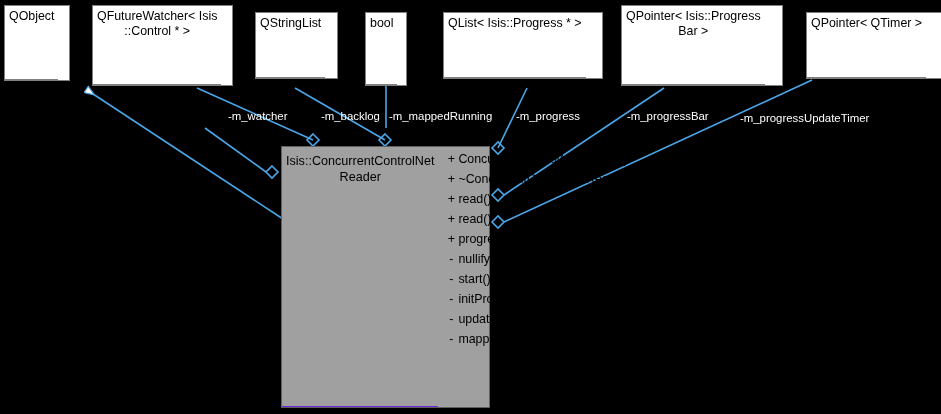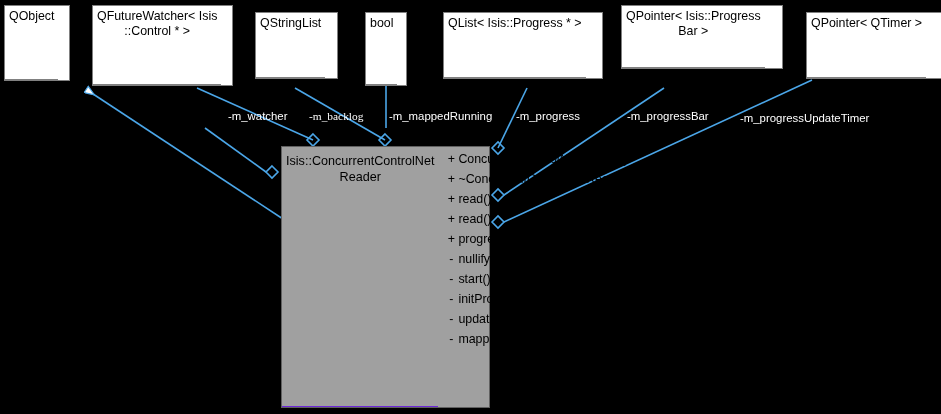--- a/index.html
+++ b/index.html
@@ -167,35 +167,35 @@
     <div class="attrs" style="height:20px;"></div>
     <div class="ops"></div>
   </div>
 
   <div class="umlbox" style="left:443px; top:12px; width:160px; height:67px;">
     <div class="title">QList&lt; Isis::Progress * &gt;</div>
     <div class="attrs" style="height:20px;"></div>
     <div class="ops"></div>
   </div>
 
-  <div class="umlbox" style="left:621px; top:5px; width:162px; height:64px;">
+  <div class="umlbox" style="left:621px; top:5px; width:162px; height:81px;">
     <div class="title">QPointer&lt; Isis::Progress
 Bar &gt;</div>
     <div class="attrs" style="height:23px;"></div>
     <div class="ops"></div>
   </div>
 
   <div class="umlbox" style="left:806px; top:12px; width:148px; height:67px;">
     <div class="title">QPointer&lt; QTimer &gt;</div>
     <div class="attrs" style="height:20px;"></div>
     <div class="ops"></div>
   </div>
 
   <div class="edgelabel" style="left:228px; top:110px;">-m_watcher</div>
-  <div class="edgelabel" style="left:309px; top:110px;font-family:Liberation Serif, serif;">-m_backlog</div>
+  <div class="edgelabel" style="left:321px; top:110px;">-m_backlog</div>
   <div class="edgelabel" style="left:389px; top:110px;">-m_mappedRunning</div>
   <div class="edgelabel" style="left:516px; top:110px;">-m_progress</div>
   <div class="edgelabel" style="left:613px; top:110px;margin-left:14px;">-m_progressBar</div>
   <div class="edgelabel" style="left:740px; top:112px;">-m_progressUpdateTimer</div>
 
   <div class="umlbox main" style="left:281px; top:146px; width:209px; height:262px;">
     <div class="title">Isis::ConcurrentControlNet
 Reader</div>
     <div class="attrs" style="height:22px;"></div>
     <div class="ops" id="main-ops">

